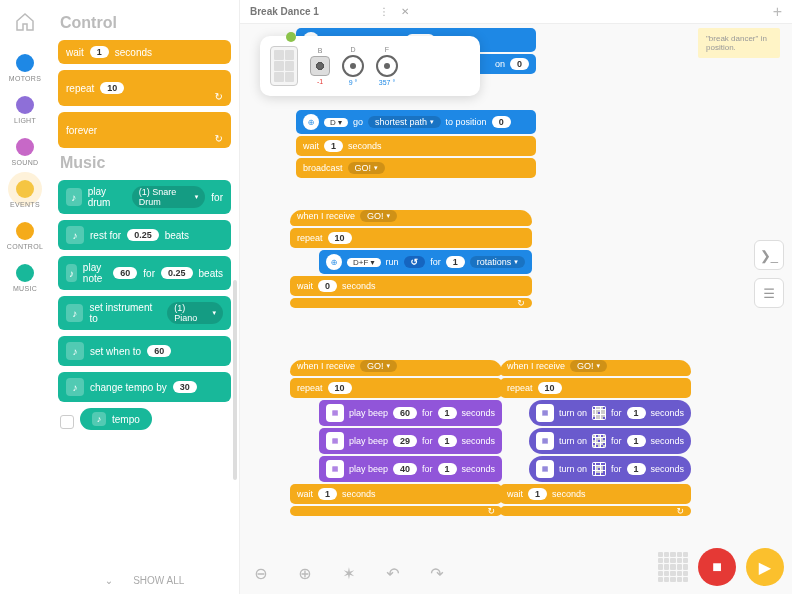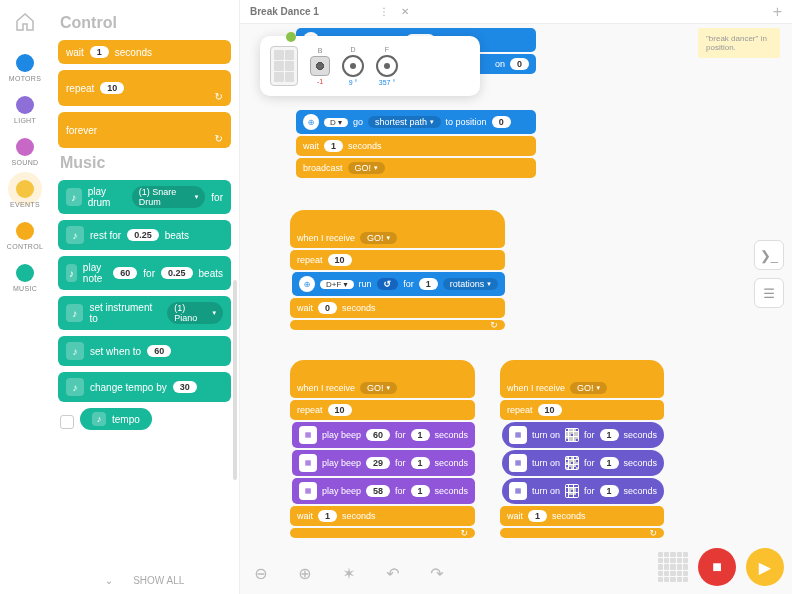--- a/index.html
+++ b/index.html
@@ -40,22 +40,22 @@
 
 .sticky-note { position: absolute; right: 12px; top: 28px; width: 82px; background: #FFF4C6; padding: 6px 8px; font-size: 8px; color: #999; border-radius: 2px; }
 
 .stack { position: absolute; }
 .sblock { border-radius: 5px; padding: 4px 7px; margin-bottom: 2px; display: flex; align-items: center; gap: 5px; color: #fff; font-size: 9px; white-space: nowrap; }
 .sblock.motor { background: #1E88E5; }
 .sblock.control { background: #F5AB1A; }
 .sblock.event { background: #F5AB1A; }
 .sblock.sound { background: #9155D9; }
 .sblock.light { background: #6A5ACD; border-radius: 13px; }
-.hat { border-radius: 14px 14px 5px 5px; padding-top: 22px; text-align: center; }
-.nest { margin-left: 2px; }
+.hat { border-radius: 14px 14px 5px 5px; padding-top: 0; text-align: center; }
+.nest { margin-left: 29px; }
 .motor-icon { width: 16px; height: 16px; border-radius: 50%; background: #fff; display: flex; align-items: center; justify-content: center; color: #1E88E5; font-size: 8px; }
 .motor-icon::before { content: "⊕"; }
 .port-drop { background: #fff; color: #333; border-radius: 10px; padding: 0 6px; font-size: 8px; }
 
 
 .hub-popup { position: absolute; left: 20px; top: 36px; width: 220px; height: 60px; background: #fff; border-radius: 10px; box-shadow: 0 2px 12px rgba(0,0,0,0.15); display: flex; align-items: center; padding: 6px 10px; gap: 12px; z-index: 10; }
 .hub-popup::before { content: ""; position: absolute; left: 26px; top: -4px; width: 10px; height: 10px; background: #8BC34A; border-radius: 50%; }
 .hub-icon { width: 28px; height: 40px; border: 1px solid #ccc; border-radius: 4px; background: #f5f5f5; display: grid; grid-template-columns: repeat(2,1fr); grid-template-rows: repeat(3,1fr); gap: 1px; padding: 3px; }
 .hub-icon span { background: #ddd; border-radius: 1px; }
 .port-readout { display: flex; flex-direction: column; align-items: center; gap: 2px; font-size: 7px; color: #888; }
@@ -308,21 +308,21 @@
         <span class="block-icon" style="background:#fff;font-size:7px;color:#9155D9">▦</span>
         <span>play beep</span>
           <span class="pill">29</span>
         <span>for</span>
           <span class="pill">1</span>
           <span>seconds</span>
       </div>
       <div class="sblock sound">
         <span class="block-icon" style="background:#fff;font-size:7px;color:#9155D9">▦</span>
         <span>play beep</span>
-          <span class="pill">58</span>
+          <span class="pill">40</span>
         <span>for</span>
           <span class="pill">1</span>
           <span>seconds</span>
       </div>
     </div>
     <div class="sblock control">
       <span>wait</span>
         <span class="pill">1</span>
         <span>seconds</span>
     </div>

